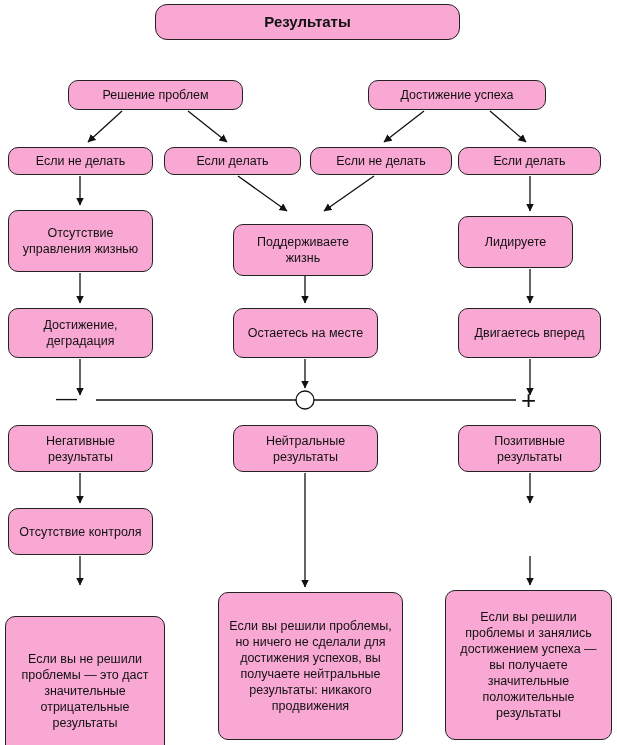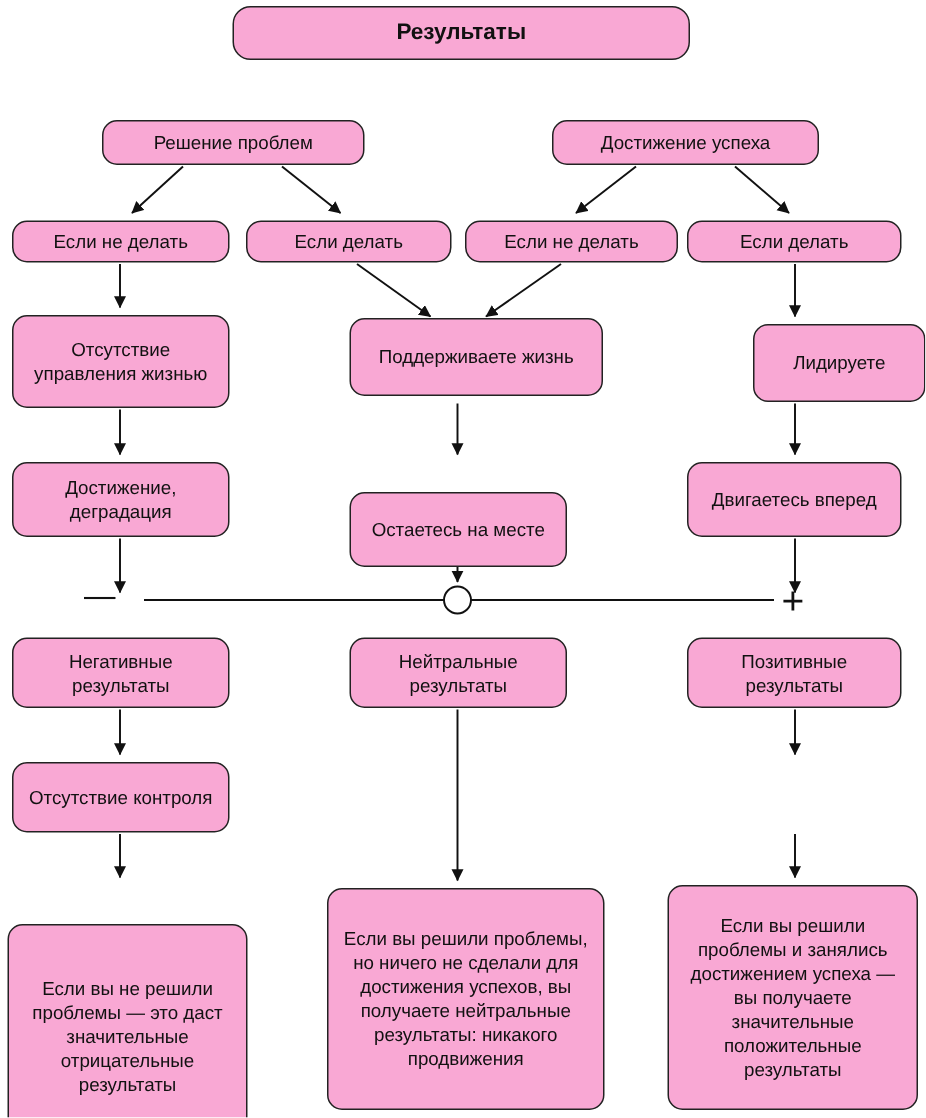--- a/index.html
+++ b/index.html
@@ -87,25 +87,25 @@
 
   <div class="node" style="left:68px;top:80px;width:175px;height:30px;">Решение проблем</div>
   <div class="node" style="left:368px;top:80px;width:178px;height:30px;">Достижение успеха</div>
 
   <div class="node" style="left:8px;top:147px;width:145px;height:28px;">Если не делать</div>
   <div class="node" style="left:164px;top:147px;width:137px;height:28px;">Если делать</div>
   <div class="node" style="left:310px;top:147px;width:142px;height:28px;">Если не делать</div>
   <div class="node" style="left:458px;top:147px;width:143px;height:28px;">Если делать</div>
 
   <div class="node" style="left:8px;top:210px;width:145px;height:62px;">Отсутствие управления жизнью</div>
-  <div class="node" style="left:233px;top:212px;width:169px;height:52px;">Поддерживаете жизнь</div>
-  <div class="node" style="left:458px;top:216px;width:115px;height:52px;margin-left:44px;">Лидируете</div>
+  <div class="node" style="left:233px;top:224px;width:140px;height:52px;">Поддерживаете жизнь</div>
+  <div class="node" style="left:458px;top:216px;width:115px;height:52px;">Лидируете</div>
 
   <div class="node" style="left:8px;top:308px;width:145px;height:50px;">Достижение, деградация</div>
-  <div class="node" style="left:233px;top:308px;width:145px;height:50px;margin-top:20px;">Остаетесь на месте</div>
+  <div class="node" style="left:233px;top:308px;width:145px;height:50px;">Остаетесь на месте</div>
   <div class="node" style="left:8px;top:425px;width:145px;height:47px;">Негативные результаты</div>
 
   <div class="node" style="left:458px;top:308px;width:143px;height:50px;">Двигаетесь вперед</div>
   <div class="node" style="left:233px;top:425px;width:145px;height:47px;">Нейтральные результаты</div>
   <div class="node" style="left:458px;top:425px;width:143px;height:47px;">Позитивные результаты</div>
 
   <div class="node" style="left:8px;top:508px;width:145px;height:47px;">Отсутствие контроля</div>
 
   <div class="node" style="left:5px;top:616px;width:160px;height:150px;">Если вы не решили проблемы — это даст значительные отрицательные результаты</div>
   <div class="node" style="left:218px;top:592px;width:185px;height:148px;">Если вы решили проблемы, но ничего не сделали для достижения успехов, вы получаете нейтральные результаты: никакого продвижения</div>

